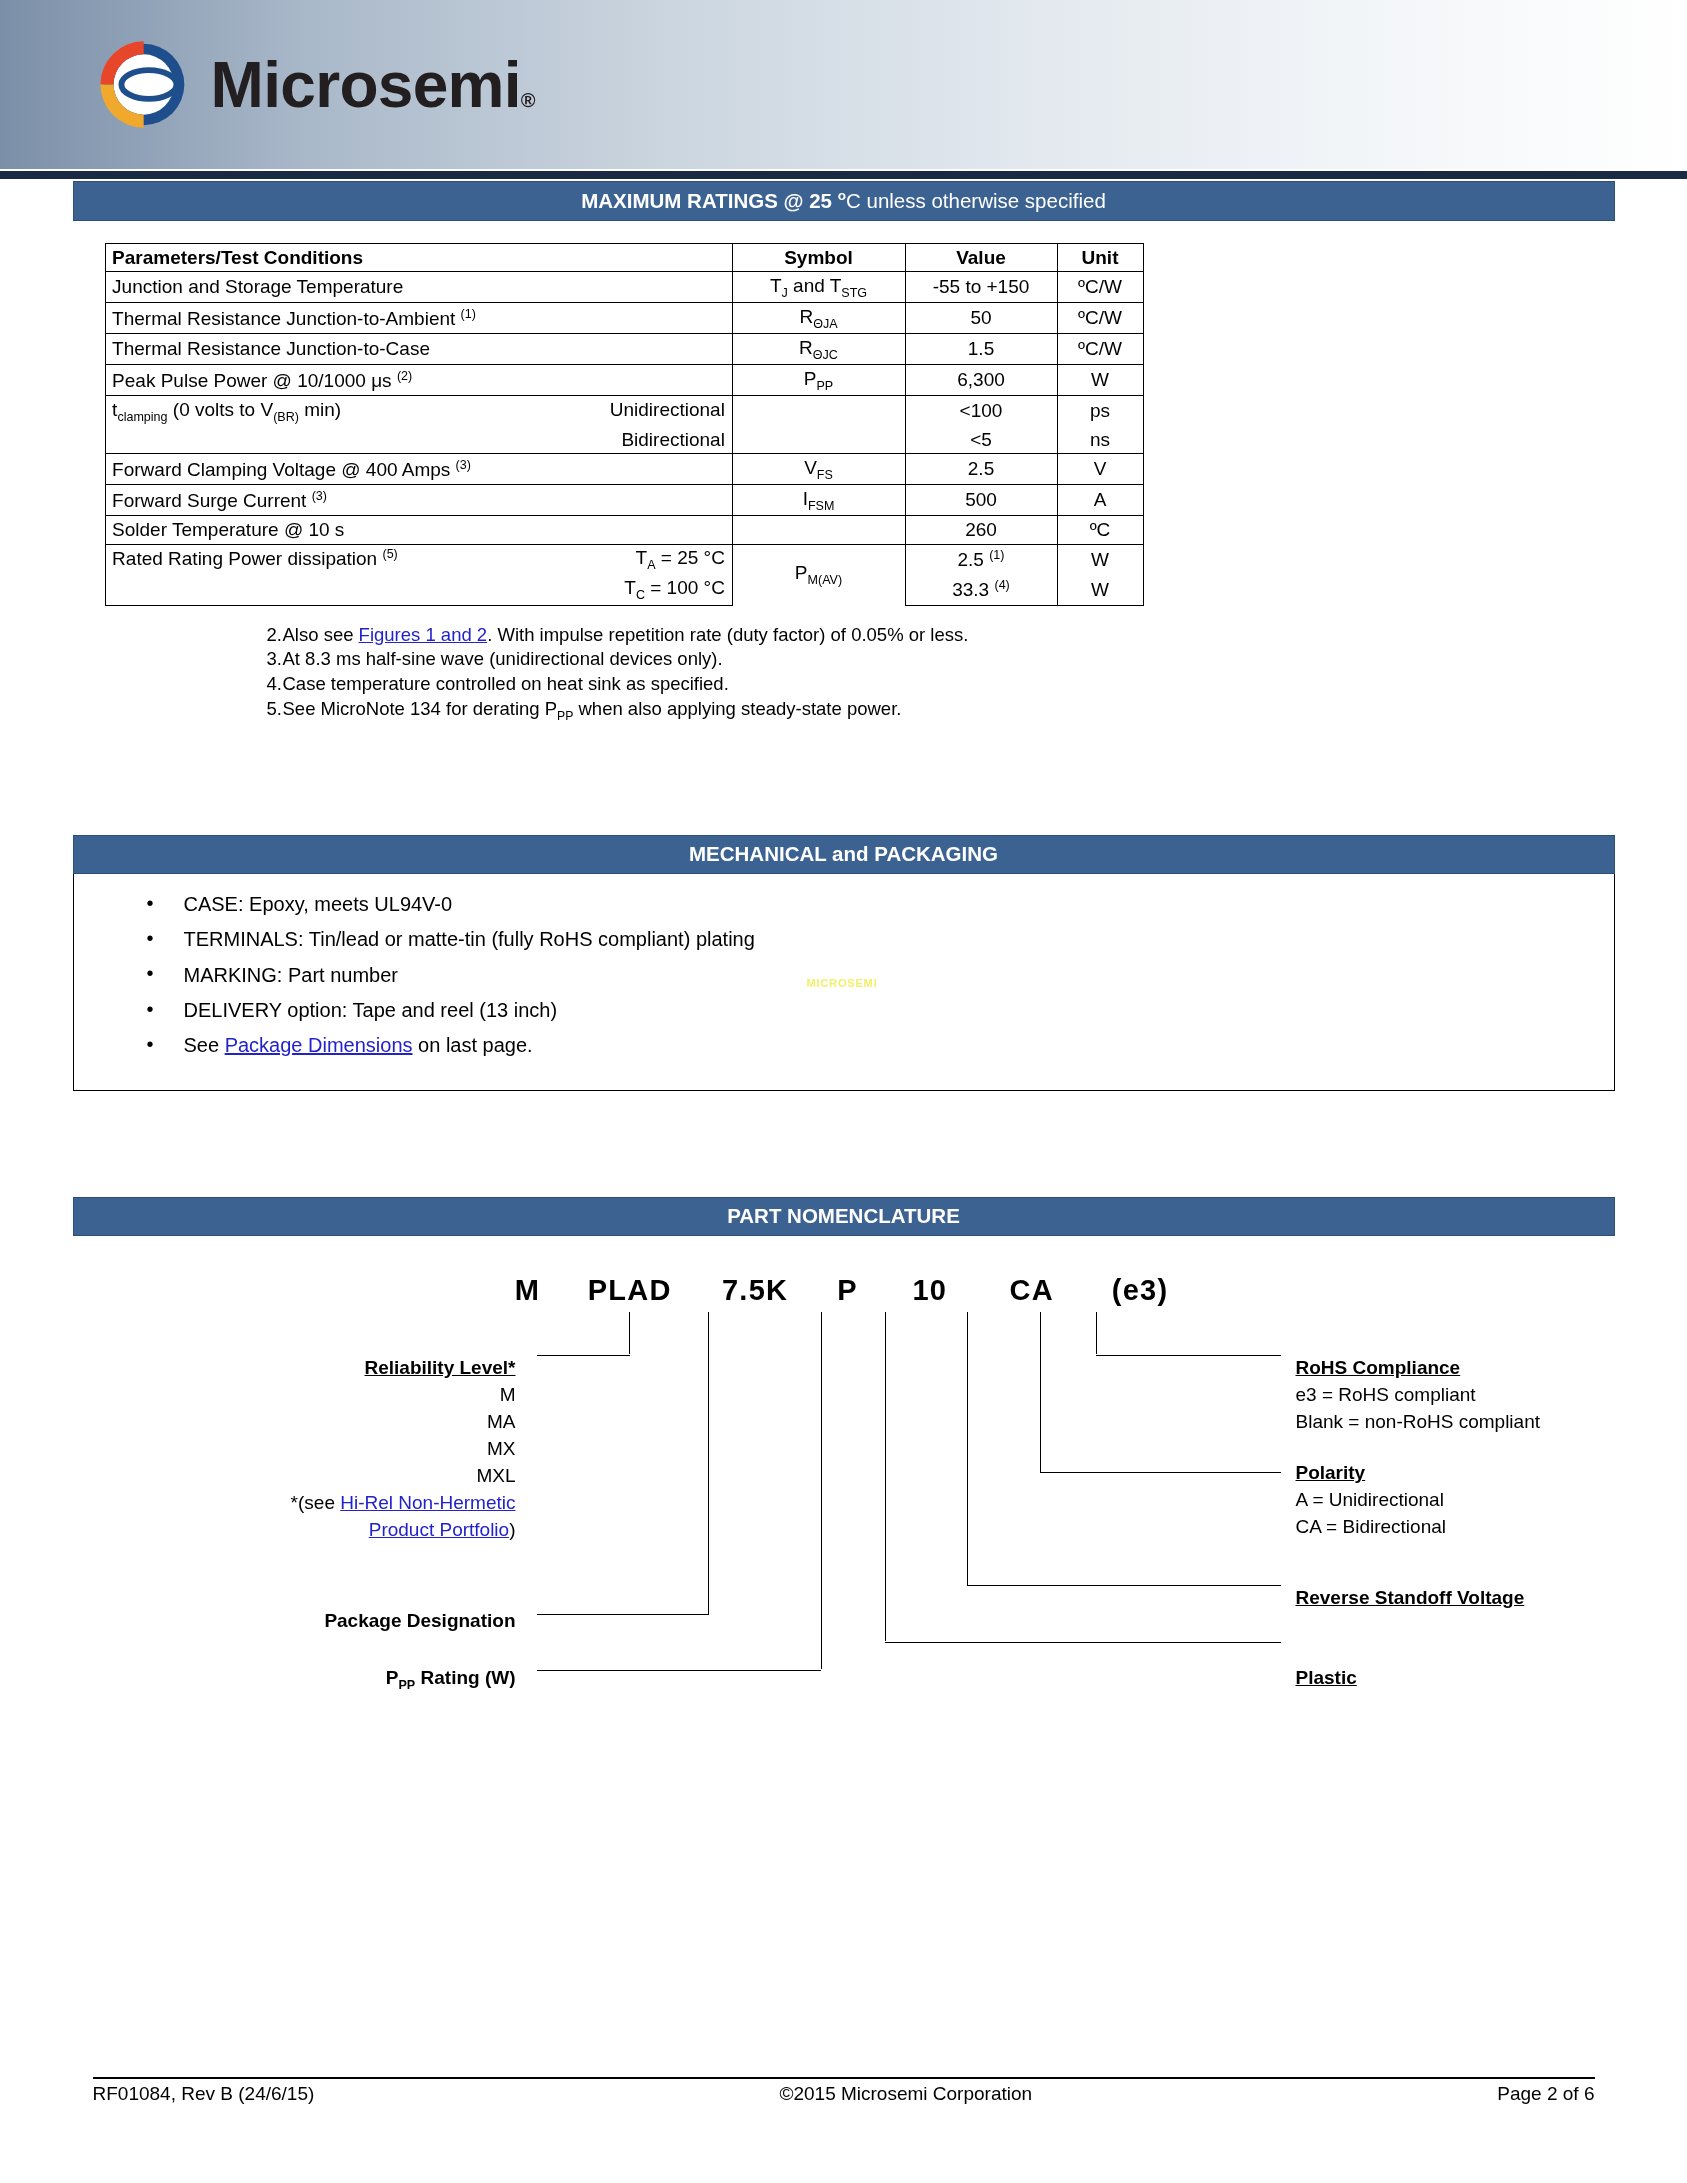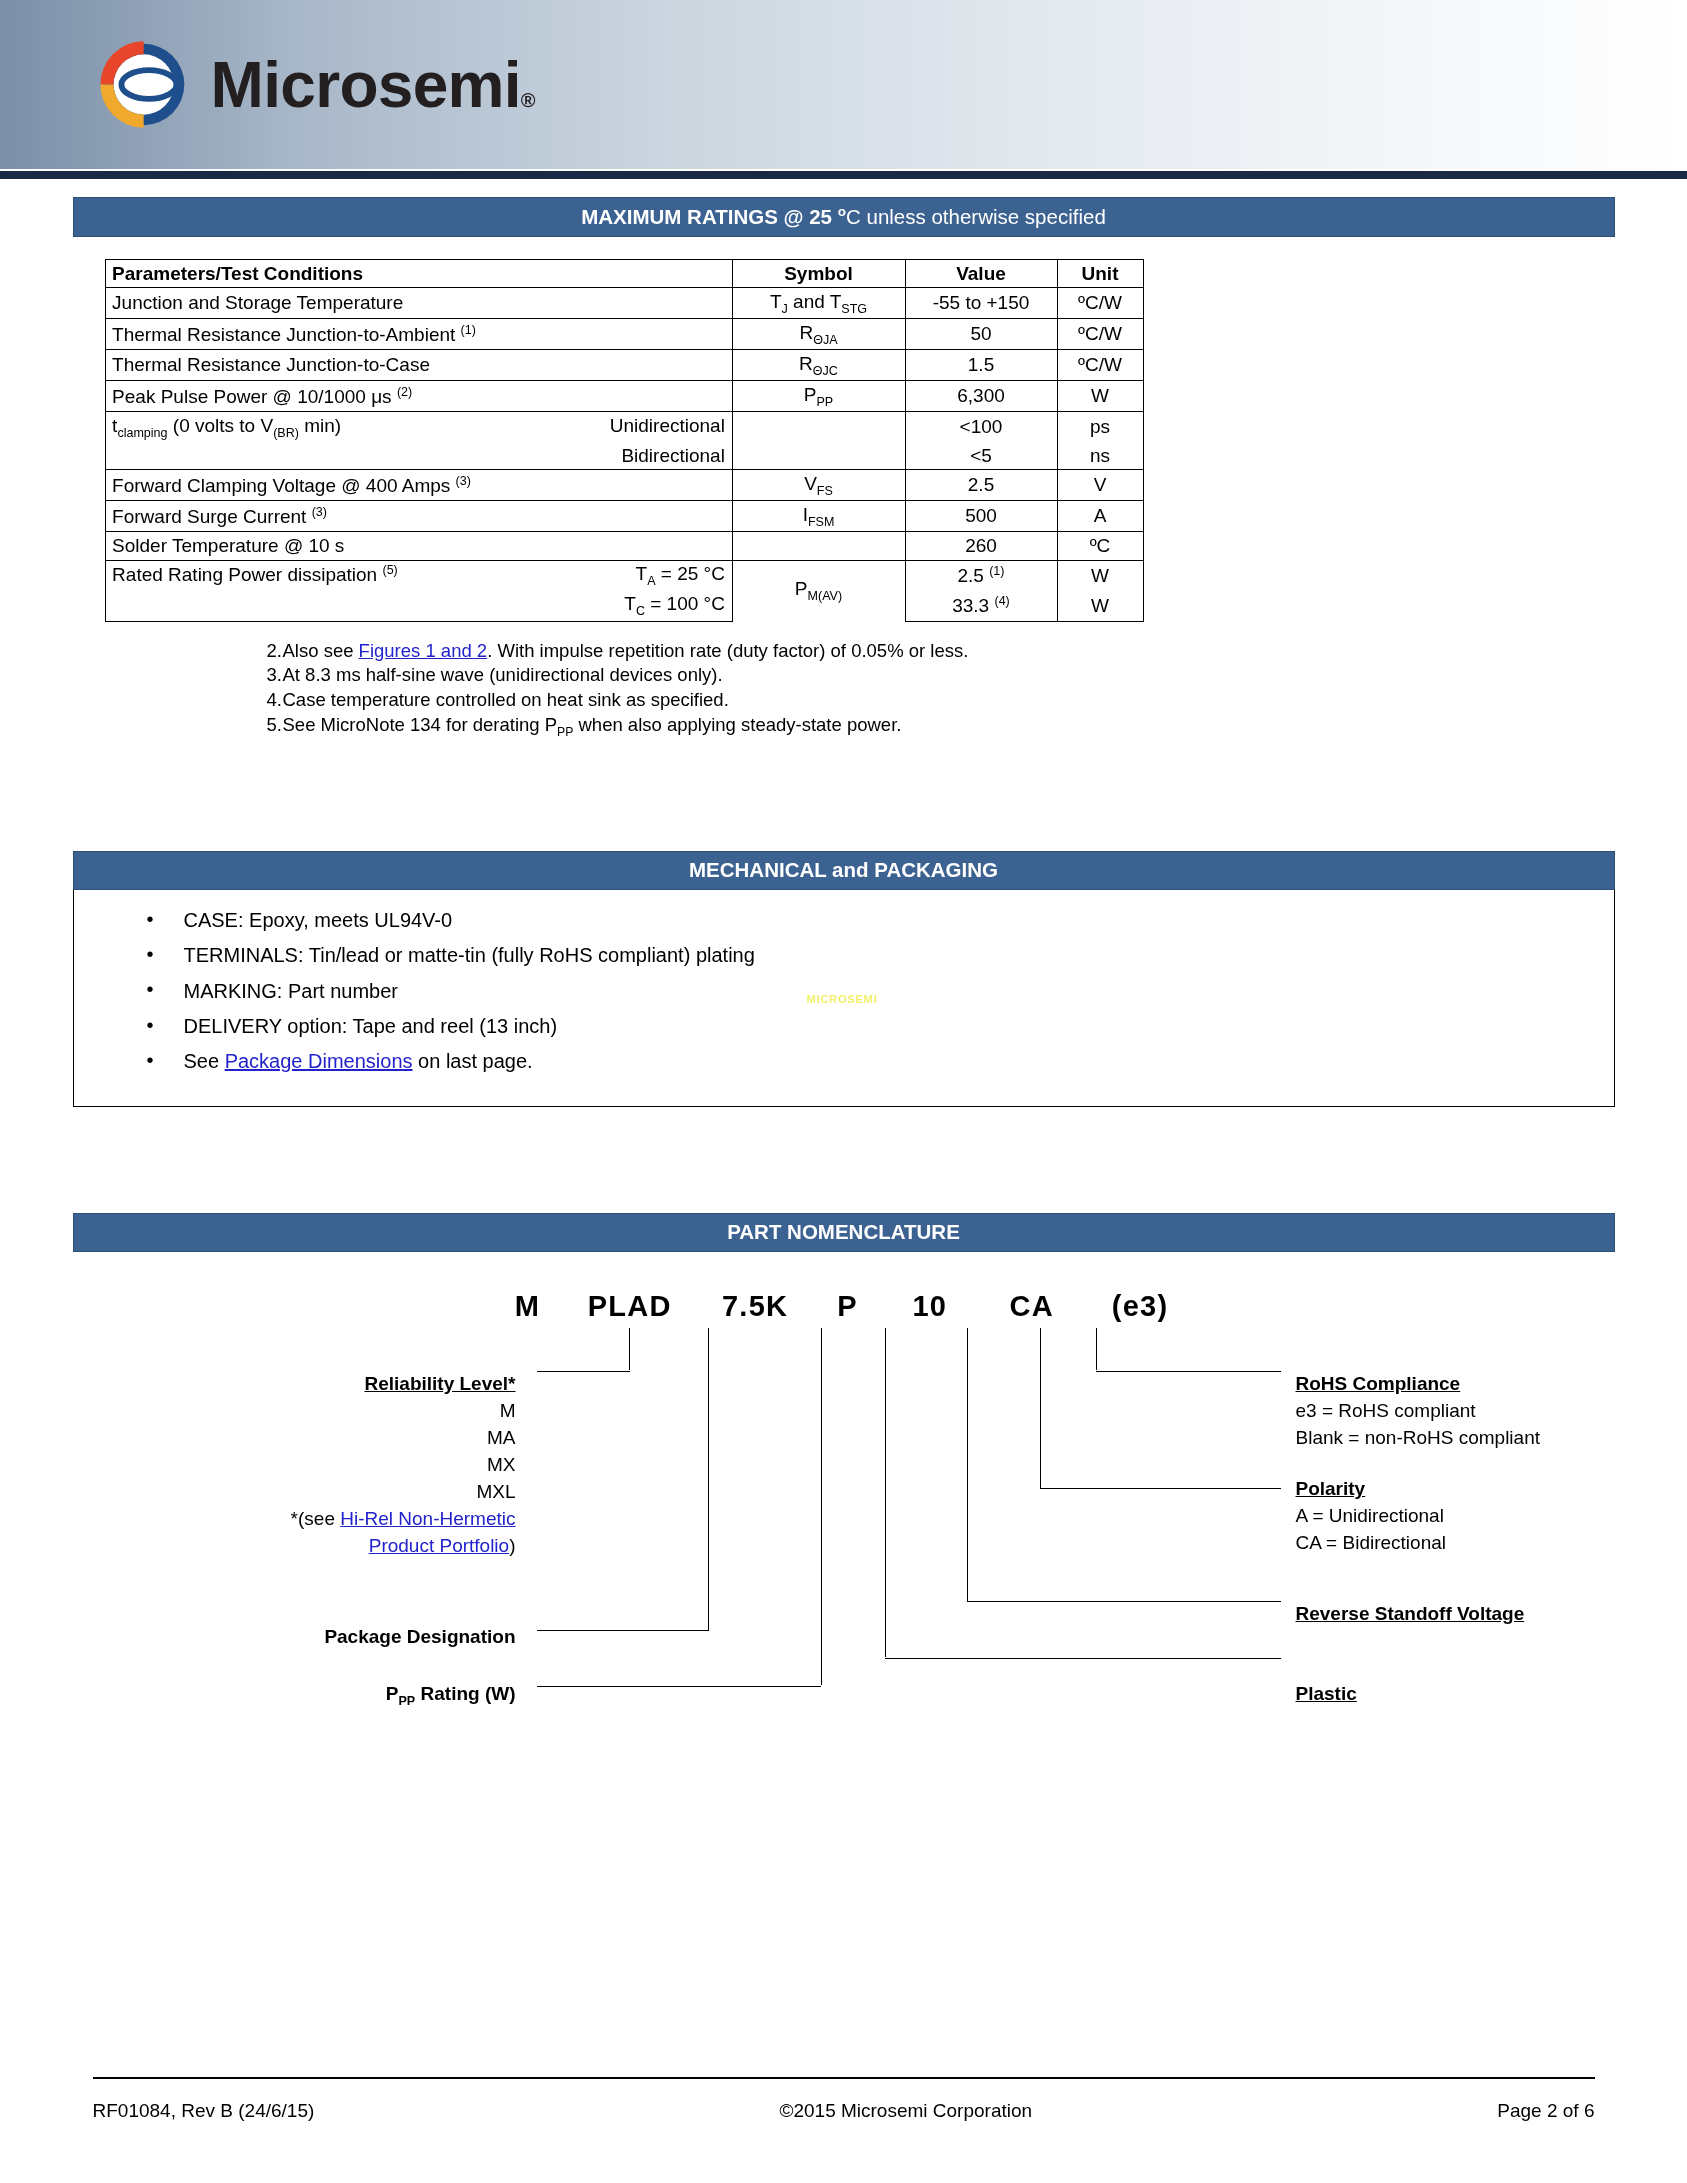--- a/index.html
+++ b/index.html
@@ -49,21 +49,21 @@
   }
   .logo-reg { font-size: 20px; vertical-align: baseline; }
 
   
   .page {
     position: absolute;
     left: 0; top: 181px;
     width: 1687px;
   }
   .content {
-    margin: 16px auto;
+    margin: 0 auto;
     width: 1542px;
     position: relative;
   }
 
   .section-bar {
     background: #3c6291;
     color: #ffffff;
     text-align: center;
     font-size: 20.5px;
     font-weight: bold;
@@ -197,21 +197,21 @@
     margin: 0 auto;
     width: 1502px;
     border-top: 2.6px solid #000;
   }
   .footer-row {
     margin: 0 auto;
     width: 1502px;
     display: flex;
     justify-content: space-between;
     font-size: 19px;
-    padding-top: 21px;
+    padding-top: 4px;
   }
   .footer-center { flex: 1; text-align: center; }
   .footer-right { text-align: right; }
 </style>
 </head>
 <body>
 
 <div class="header-band">
   <div class="logo-wrap">
     <svg class="logo-mark" viewBox="0 0 180 140">

